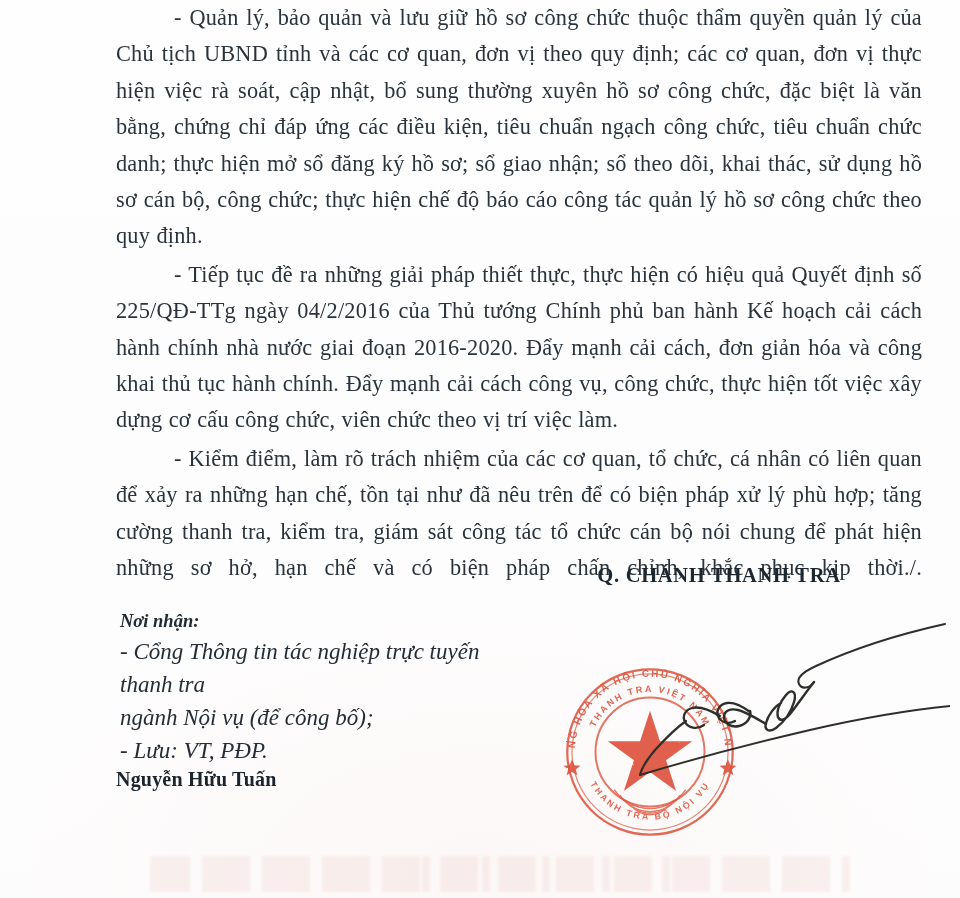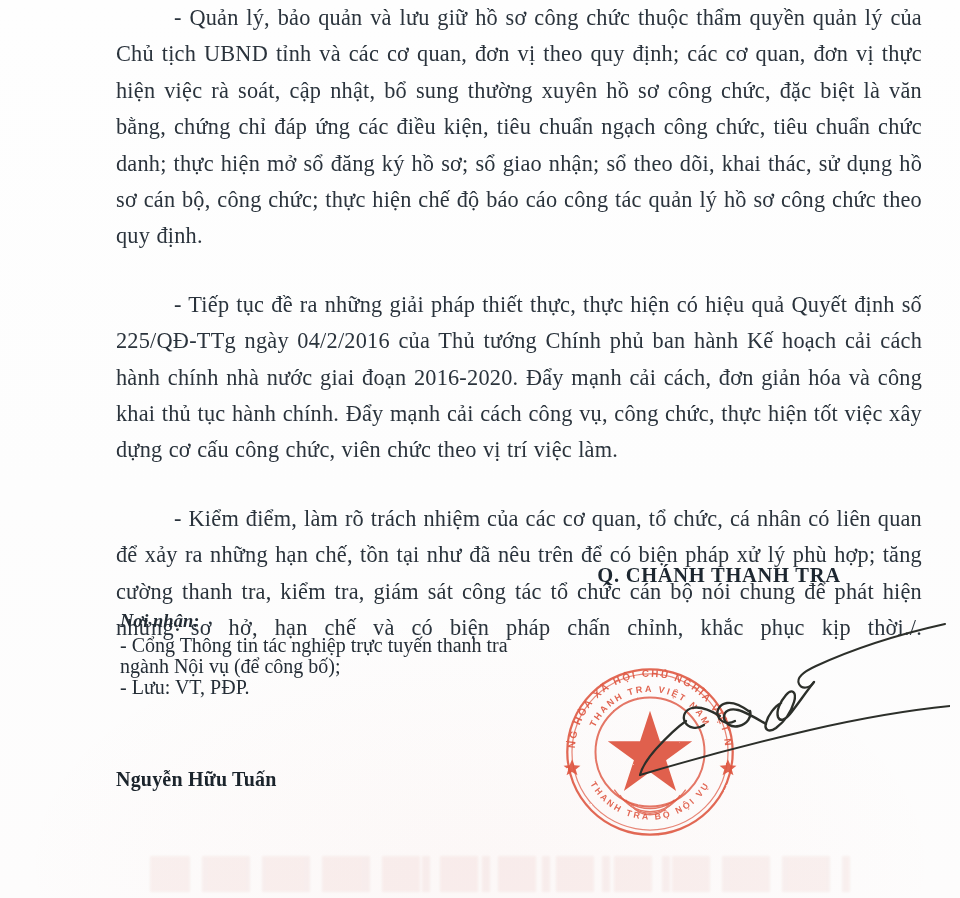--- a/index.html
+++ b/index.html
@@ -38,21 +38,21 @@
     margin: 0 0 0 0;
     text-align: justify;
     text-justify: inter-word;
     text-indent: 58px;
     font-size: 22.3px;
     line-height: 36.4px;
     letter-spacing: 0.01em;
     word-spacing: 0.5px;
     color: #2a333c;
   }
-  p.para.gap { margin-top: 32px; }
+  p.para.gap { margin-top: 2px; }
   p.para:last-child::after {
     content: "";
     display: inline-block;
     width: 100%;
     height: 0;
   }
 
   
   .closing {
     position: absolute;
@@ -75,24 +75,25 @@
     line-height: 24px;
     color: #222b33;
     margin-top: 47px;
   }
   .recipients-list {
     margin: 2px 0 0 0;
     padding: 0;
     list-style: none;
   }
   .recipients-list li {
-    font-size: 20px;
-    line-height: 21px;
+    font-size: 23px;
+    line-height: 33px;
     color: #242d36;
     white-space: pre-line;
+    font-style: italic;
   }
 
   .signature-block {
     position: absolute;
     left: 400px;
     top: 0;
     width: 406px;
     text-align: center;
   }
   .signer-title {

